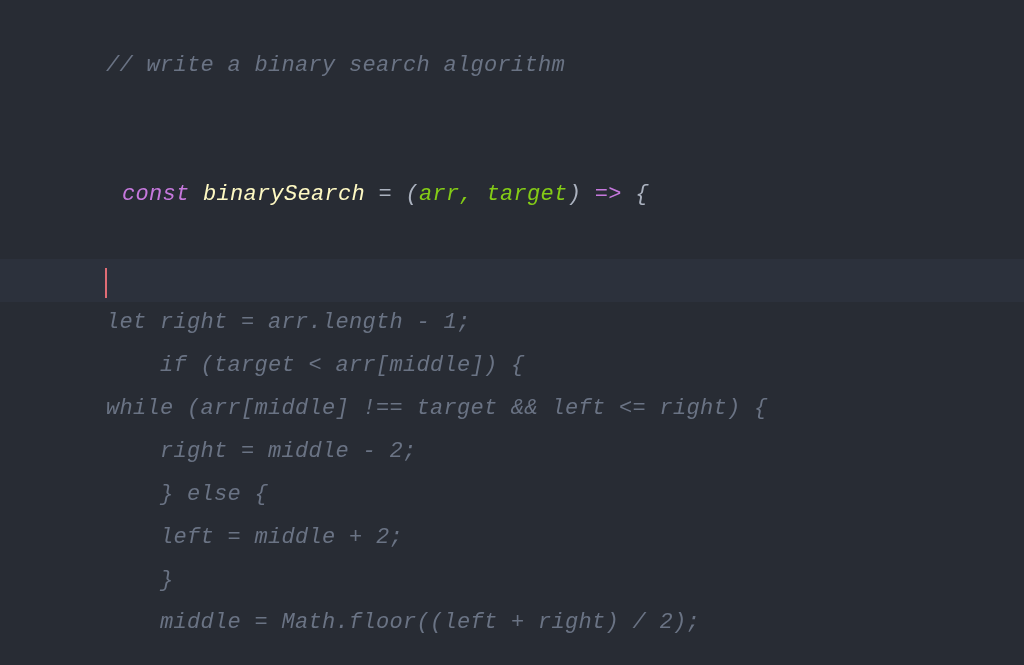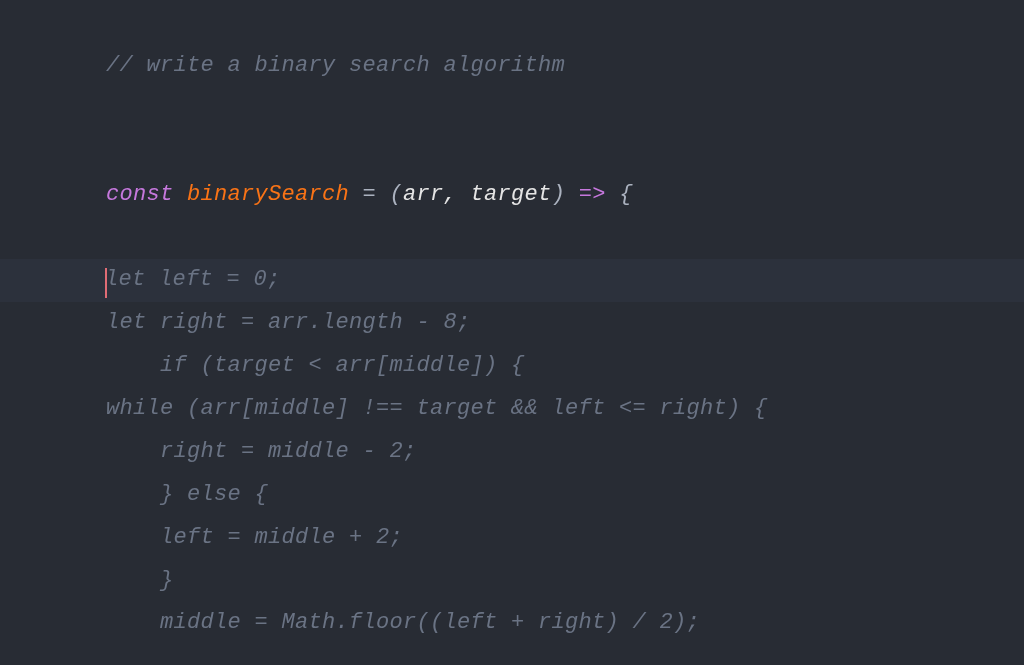--- a/index.html
+++ b/index.html
@@ -34,42 +34,42 @@
       width: 2px;
       height: 1.35em;
       background: #e06c75;
       vertical-align: text-top;
       position: relative;
       top: 0.05em;
       margin-right: -2px;
       margin-left: -1px;
     }
     .comment { color: #6a7384; }
-    .keyword { color: #c678dd; }
-    .funcname { color: #f97316; }
+    .keyword { color: #c678dd; margin-left: 16px; }
+    .funcname { color: #fef9c3; }
     .operator { color: #abb2bf; }
     .paren { color: #abb2bf; }
-    .param { color: #e5e5e5; }
+    .param { color: #84cc16; }
     .arrow { color: #c678dd; }
     .brace { color: #abb2bf; }
     .suggestion { color: #6a7384; }
   </style>
 </head>
 <body>
 
 <div class="code-area">
   <div class="line">
     <span class="comment">// write a binary search algorithm</span>
   </div>
   <div class="line">
     <span class="keyword">const</span><span class="funcname"> binarySearch</span><span class="operator"> = </span><span class="paren">(</span><span class="param">arr, target</span><span class="paren">)</span><span class="arrow"> =&gt; </span><span class="brace">{</span>
   </div>
   <div id="suggestion-block">
-      <div class="line highlighted">    <span class="cursor"></span><span class="suggestion">let left = 0;</span></div>
-      <div class="line"><span class="suggestion">    let right = arr.length - 8;</span></div>
+      <div class="line highlighted">    <span class="cursor"></span></div>
+      <div class="line"><span class="suggestion">    let right = arr.length - 1;</span></div>
       <div class="line"><span class="suggestion">        if (target &lt; arr[middle]) {</span></div>
       <div class="line"><span class="suggestion">    while (arr[middle] !== target &amp;&amp; left &lt;= right) {</span></div>
       <div class="line"><span class="suggestion">        right = middle - 2;</span></div>
       <div class="line"><span class="suggestion">        } else {</span></div>
       <div class="line"><span class="suggestion">        left = middle + 2;</span></div>
       <div class="line"><span class="suggestion">        }</span></div>
       <div class="line"><span class="suggestion">        middle = Math.floor((left + right) / 2);</span></div>
     </div>
 </div>
 

